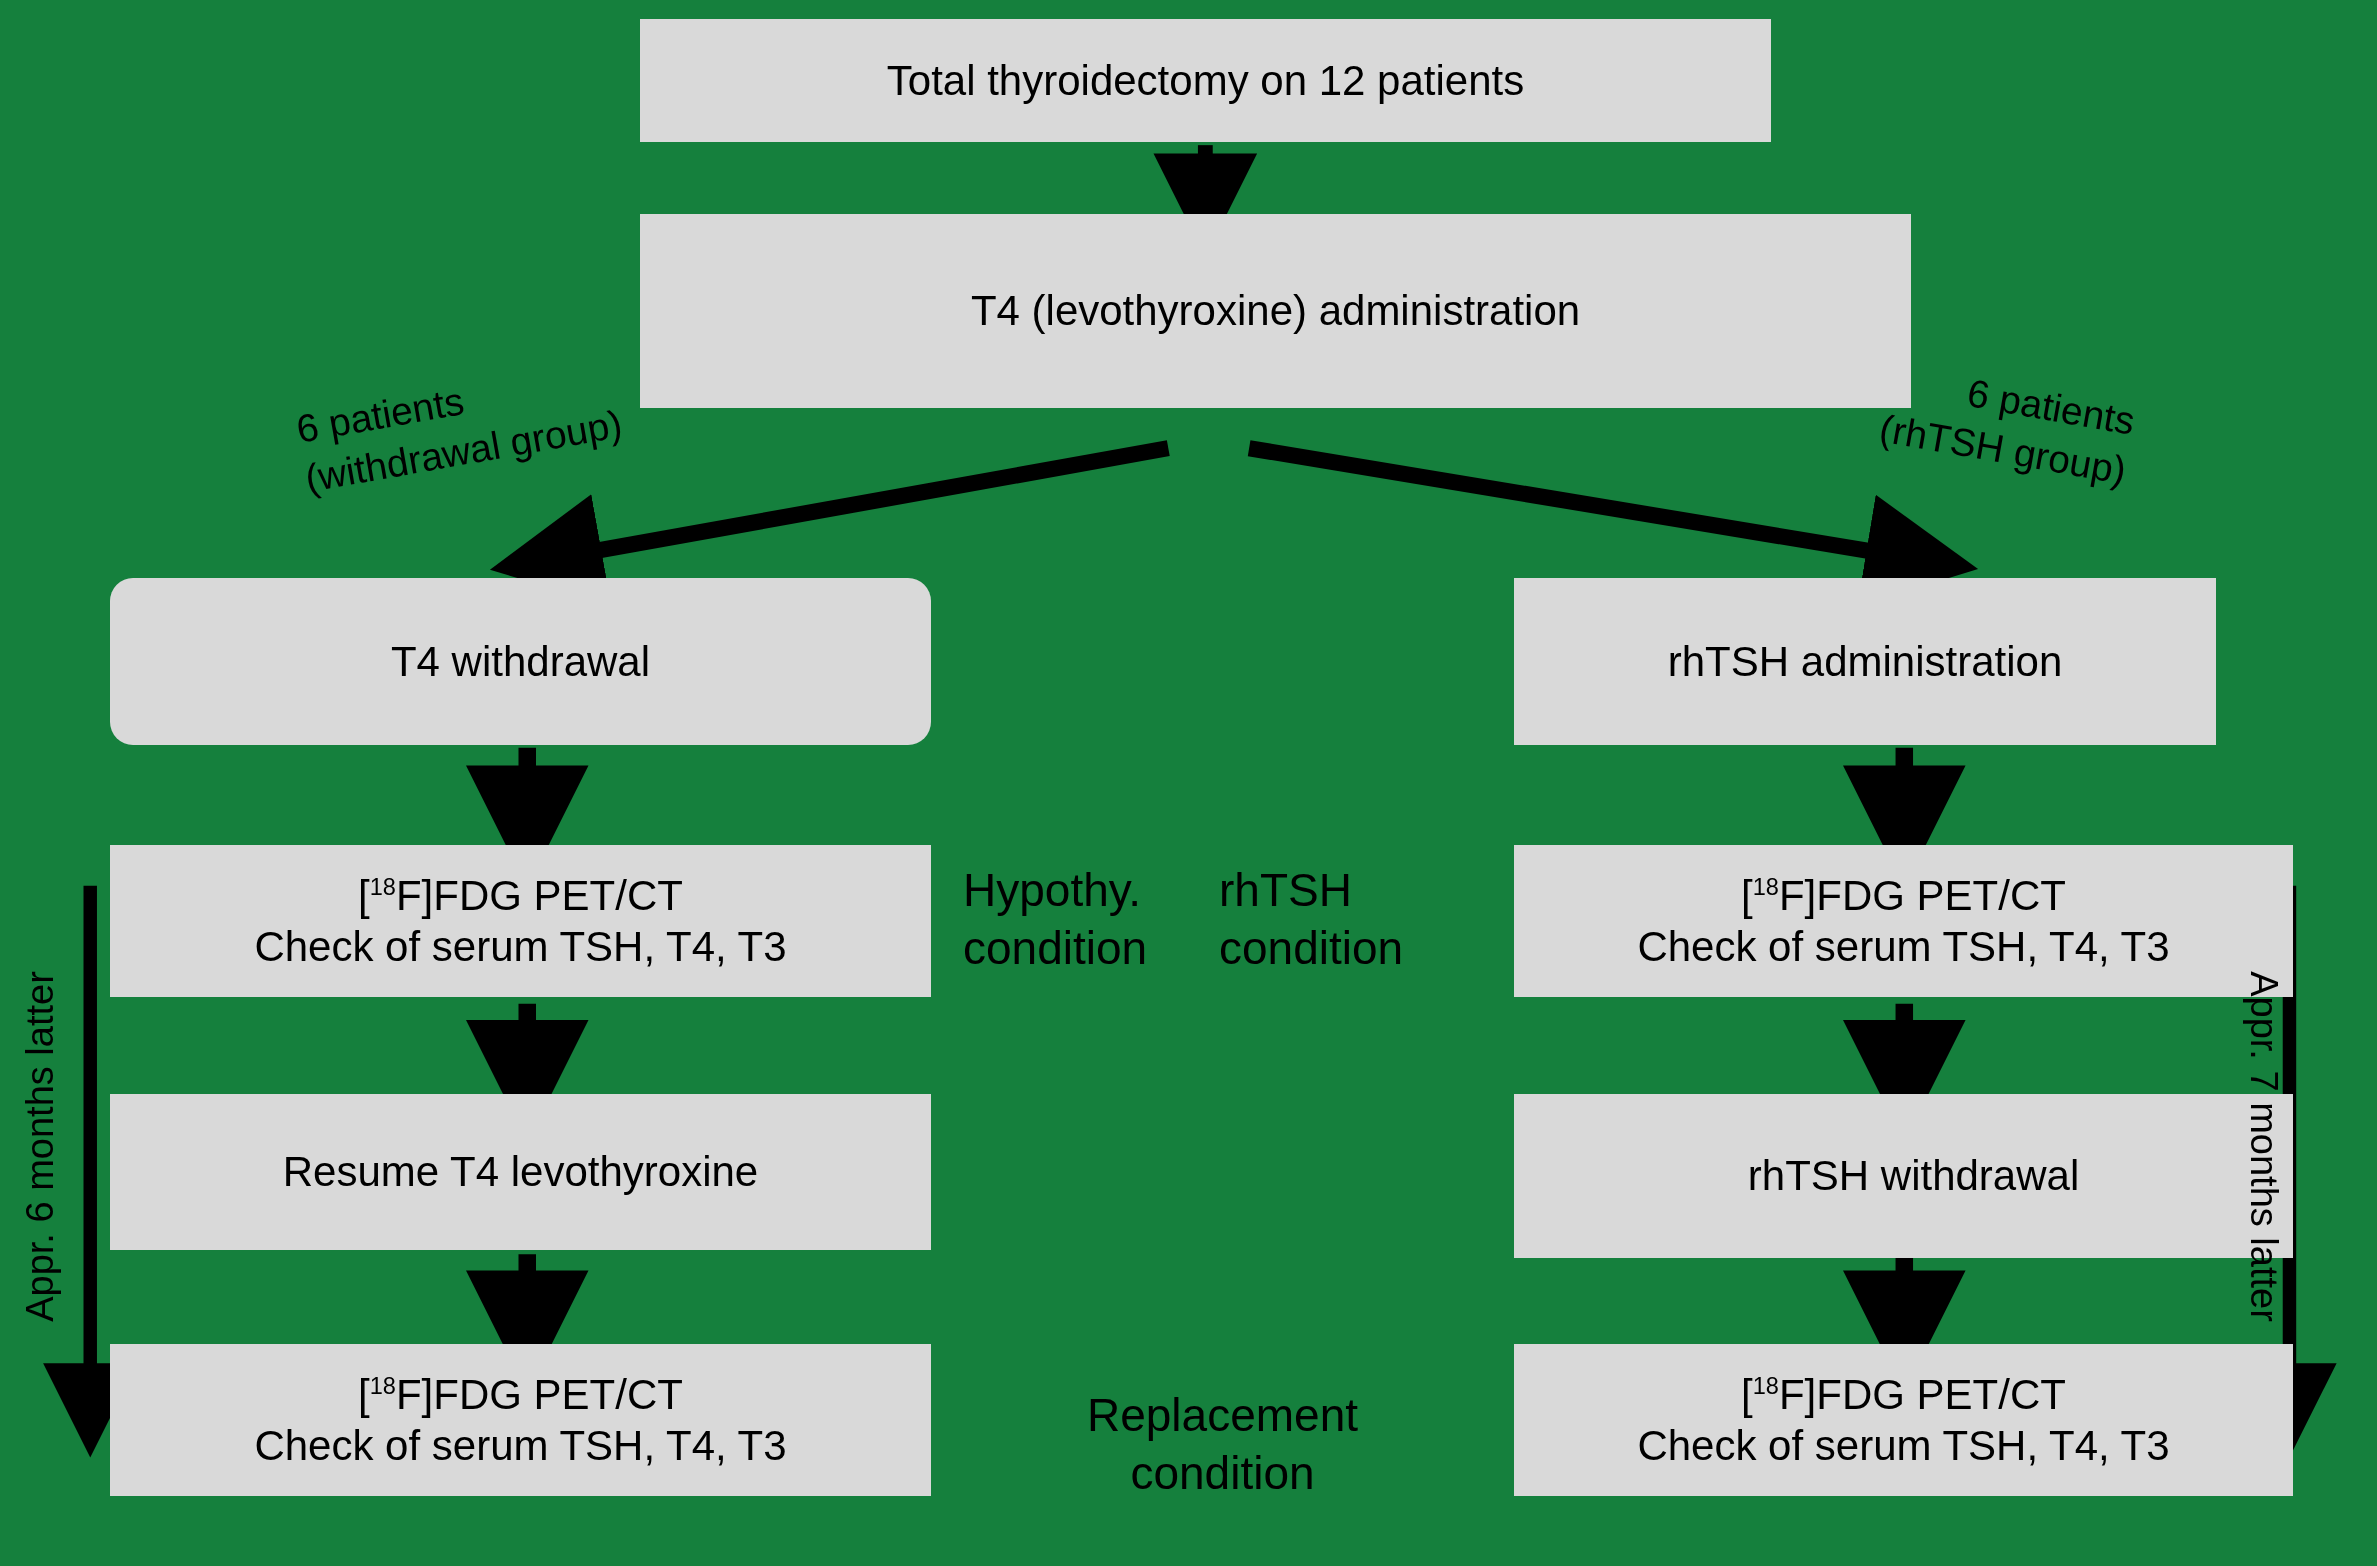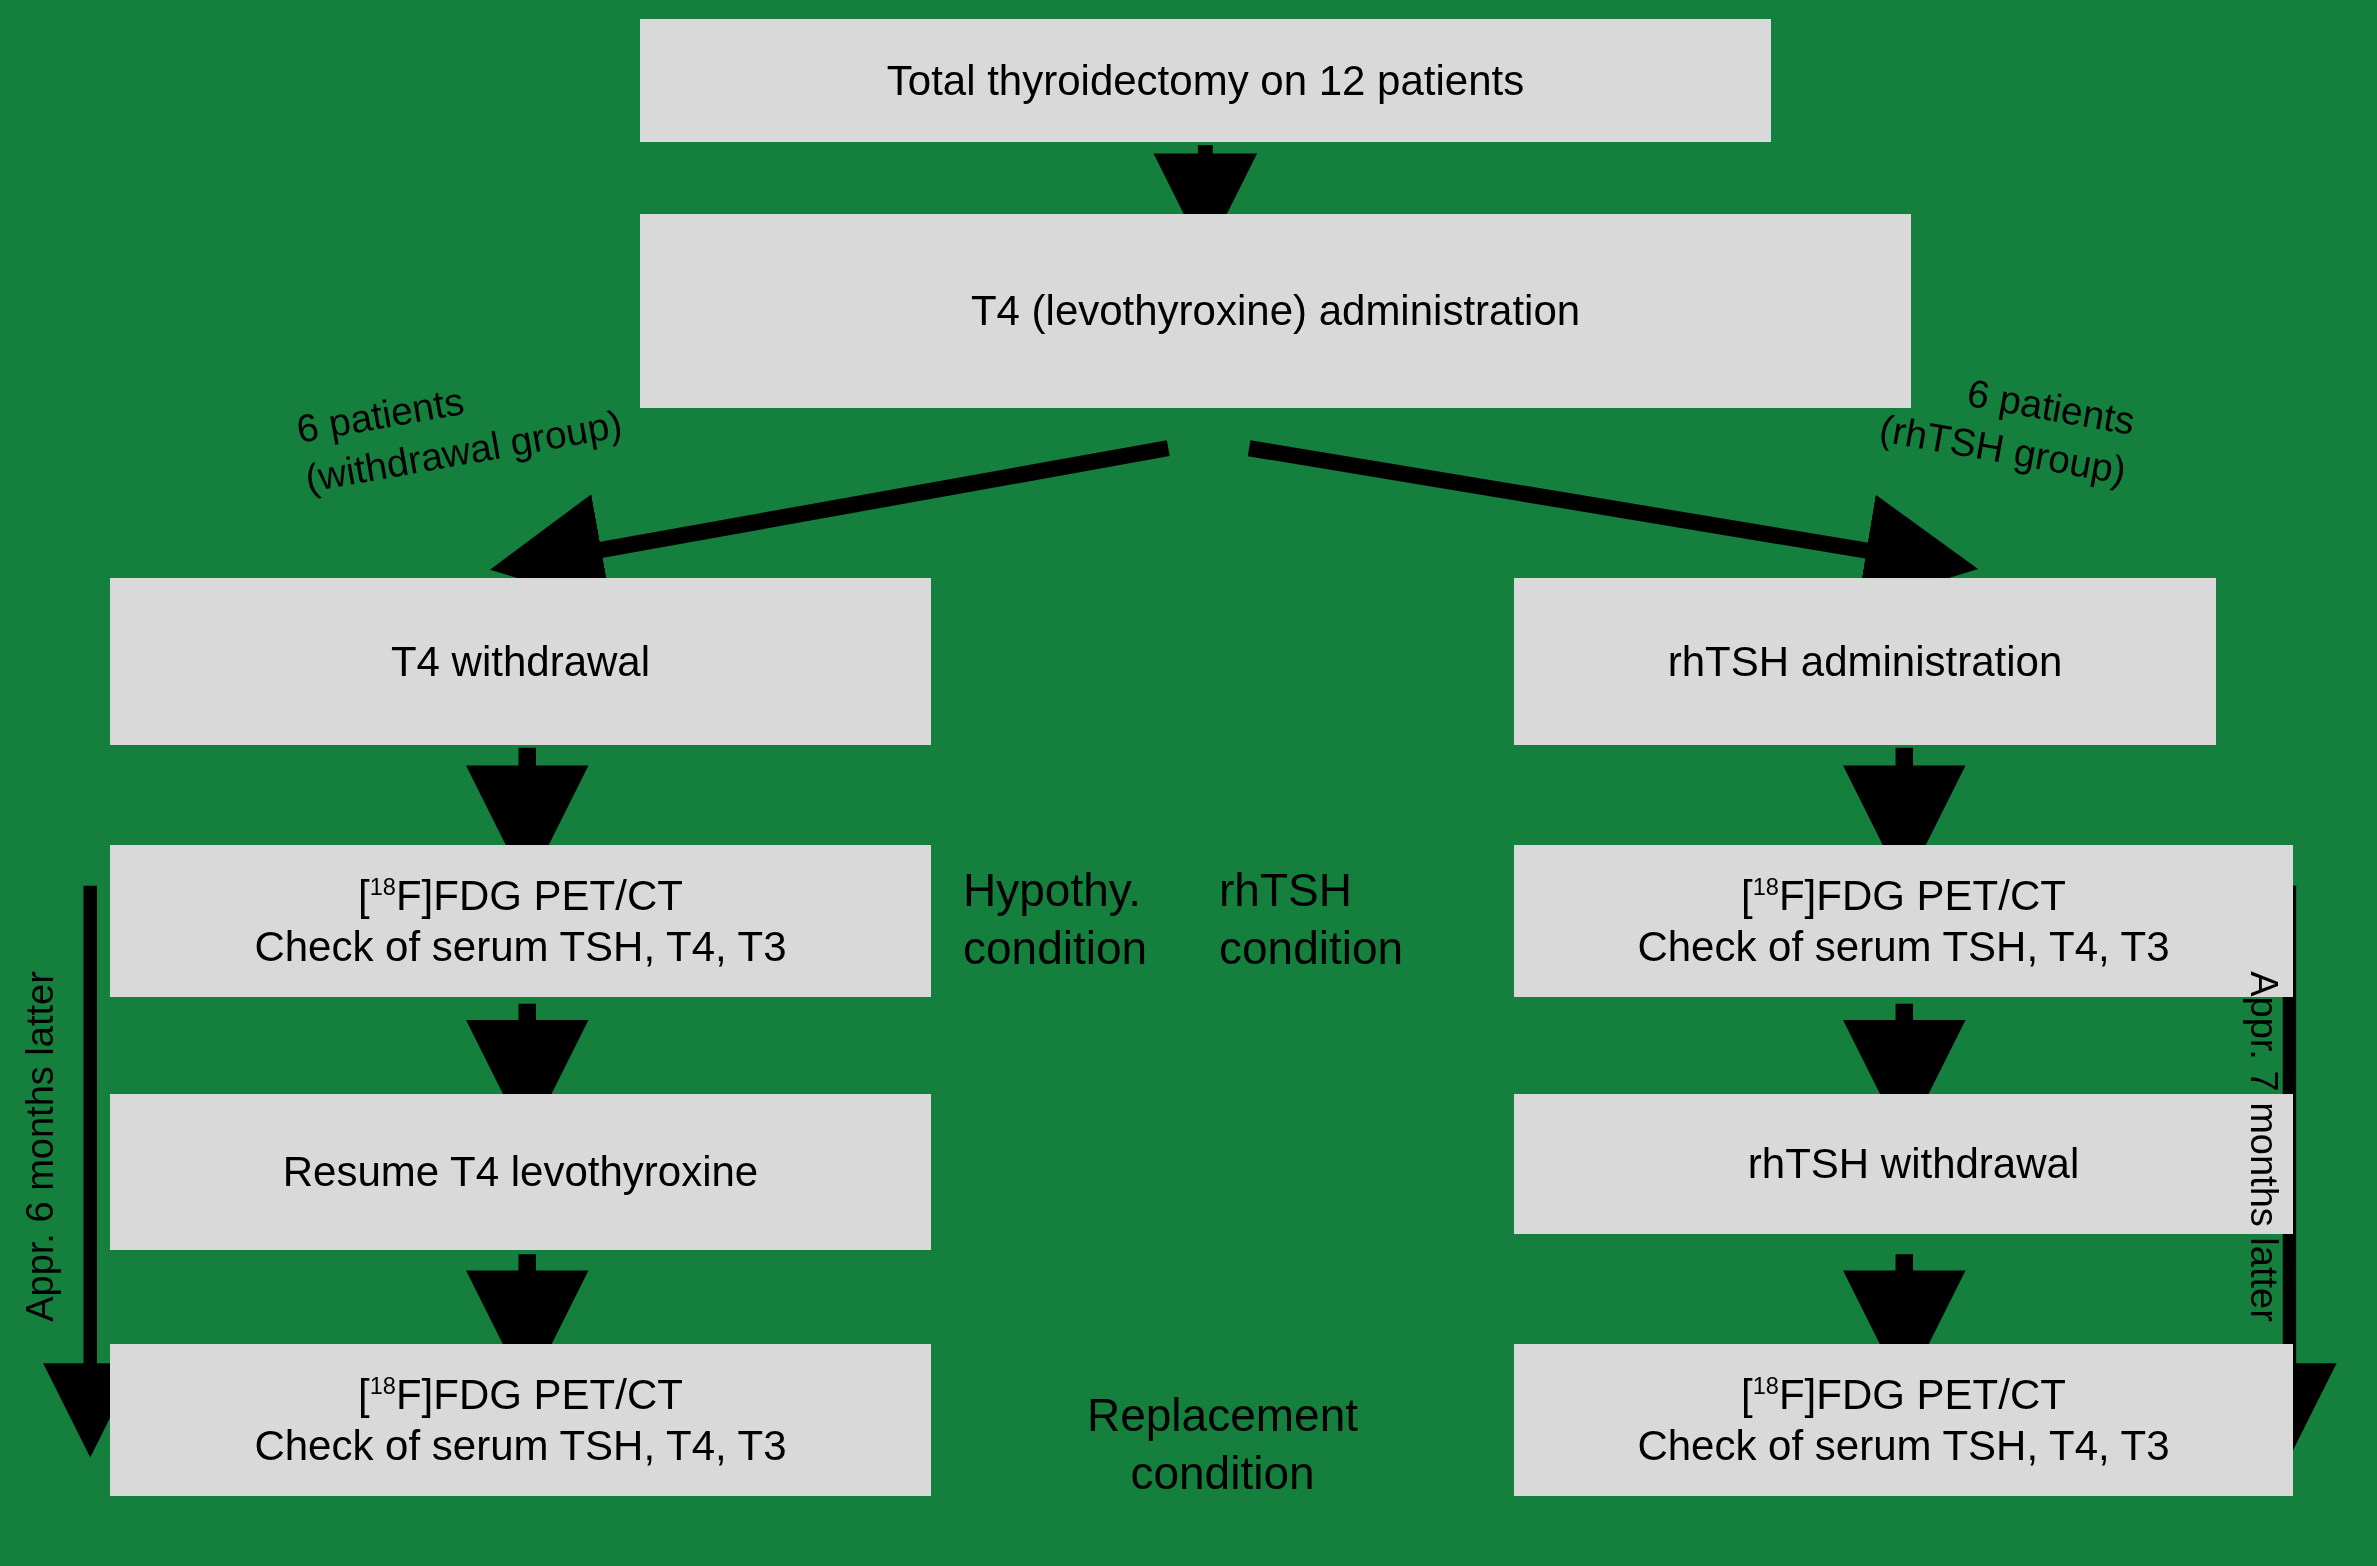--- a/index.html
+++ b/index.html
@@ -102,21 +102,21 @@
   </svg>
 
   <div class="box" style="left:640px; top:19px; width:1131px; height:123px;">
     <span class="line">Total thyroidectomy on 12 patients</span>
   </div>
 
   <div class="box" style="left:640px; top:214px; width:1271px; height:194px;">
     <span class="line">T4 (levothyroxine) administration</span>
   </div>
 
-  <div class="box" style="left:110px; top:578px; width:821px; height:167px;">
+  <div class="box" style="left:110px; top:578px; width:821px; height:167px;border-radius:23px;">
     <span class="line">T4 withdrawal</span>
   </div>
 
   <div class="box" style="left:1514px; top:578px; width:702px; height:167px;">
     <span class="line">rhTSH administration</span>
   </div>
 
   <div class="box" style="left:110px; top:845px; width:821px; height:152px;">
     <span class="line"><span>[</span><sup>18</sup><span>F]FDG PET/CT</span></span>
     <span class="line">Check of serum TSH, T4, T3</span>
@@ -124,21 +124,21 @@
 
   <div class="box" style="left:1514px; top:845px; width:779px; height:152px;">
     <span class="line"><span>[</span><sup>18</sup><span>F]FDG PET/CT</span></span>
     <span class="line">Check of serum TSH, T4, T3</span>
   </div>
 
   <div class="box" style="left:110px; top:1094px; width:821px; height:156px;">
     <span class="line">Resume T4 levothyroxine</span>
   </div>
 
-  <div class="box" style="left:1514px; top:1094px; width:779px; height:140px;padding-left:32px;">
+  <div class="box" style="left:1514px; top:1094px; width:779px; height:164px;padding-left:32px;">
     <span class="line">rhTSH withdrawal</span>
   </div>
 
   <div class="box" style="left:110px; top:1344px; width:821px; height:152px;">
     <span class="line"><span>[</span><sup>18</sup><span>F]FDG PET/CT</span></span>
     <span class="line">Check of serum TSH, T4, T3</span>
   </div>
 
   <div class="box" style="left:1514px; top:1344px; width:779px; height:152px;">
     <span class="line"><span>[</span><sup>18</sup><span>F]FDG PET/CT</span></span>

